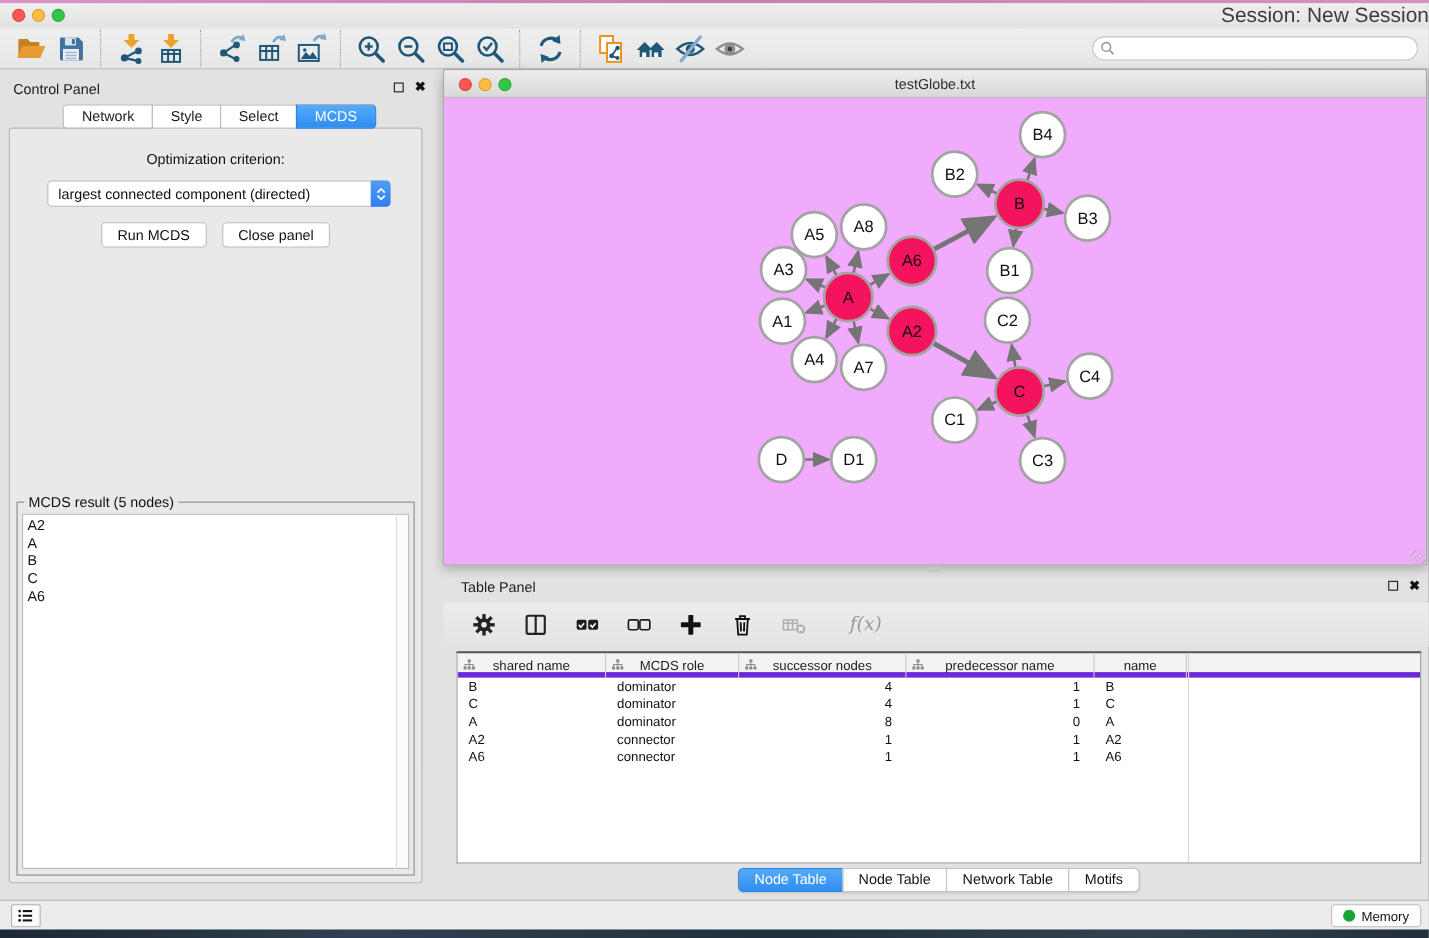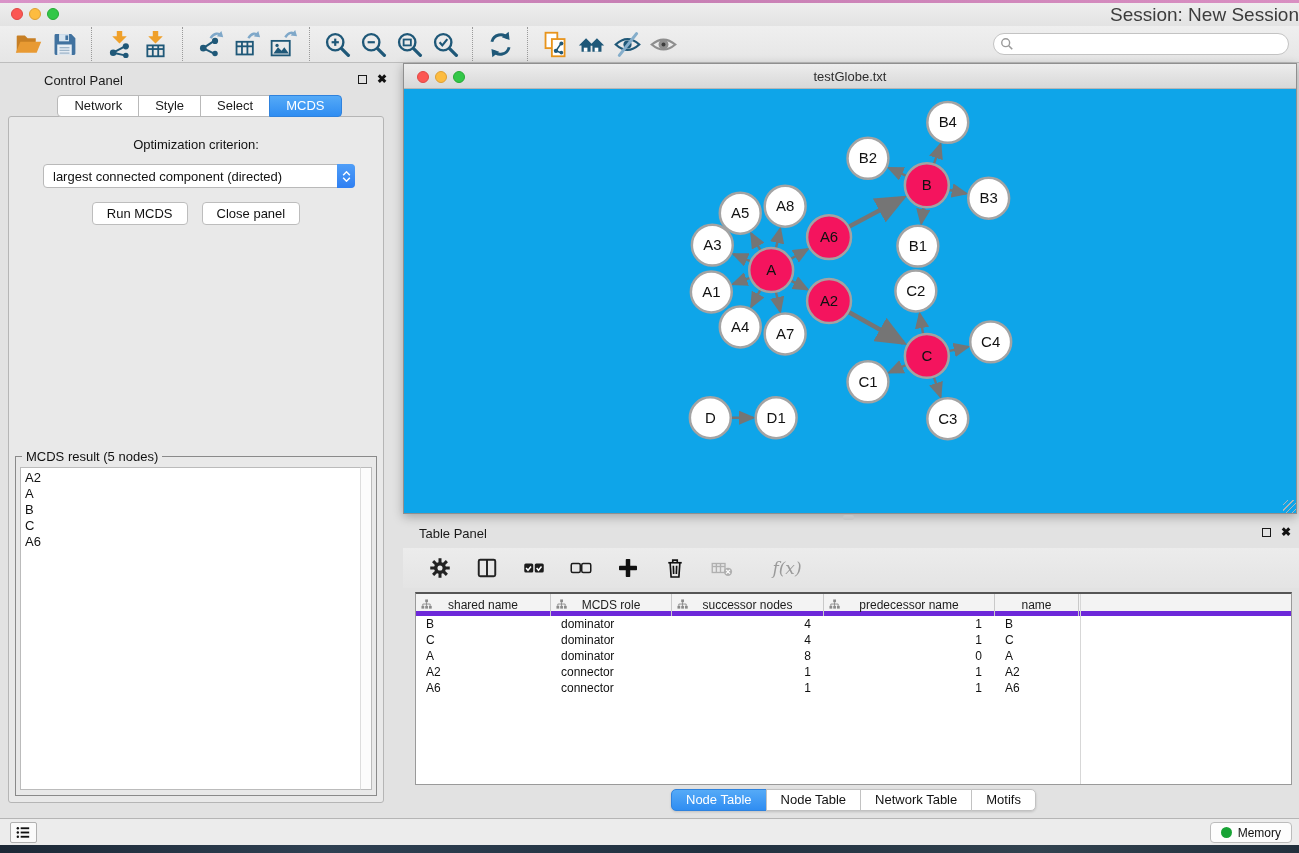--- a/index.html
+++ b/index.html
@@ -24,21 +24,21 @@
              display:flex; align-items:center; padding:0 10px; }
   .tbtn { width:36px; height:32px; display:flex; align-items:center; justify-content:center; cursor:default; }
   .tbtn svg { width:29px; height:29px; }
   .tsep { width:1px; height:34px; border-left:1px dotted #9a9a9a; margin:0 9px; }
   .search-wrap { margin-left:auto; position:relative; width:296px; height:22px; }
   .search-wrap svg { position:absolute; left:7px; top:4px; }
   .search-input { width:100%; height:22px; border:1px solid #c3c3c3; border-radius:12px;
                   background:#fff; padding:0 8px 0 24px; font-size:12px; outline:none;
                   font-family:"Liberation Sans",sans-serif; }
   
-  .control-panel { position:absolute; left:8px; top:69px; width:383px; height:744px;padding-left:32px; }
+  .control-panel { position:absolute; left:8px; top:69px; width:383px; height:744px; }
   .panel-head { position:relative; height:24px; }
   .panel-title { position:absolute; left:4px; top:4px; font-size:13px; color:#1a1a1a; }
   .panel-icons { position:absolute; right:4px; top:4px; display:flex; gap:10px; align-items:center; }
   .float-box { width:9px; height:9px; border:1.5px solid #1a1a1a; display:inline-block; }
   .close-x { font-size:12px; font-weight:bold; color:#111; line-height:12px; }
   .cp-tabs { position:absolute; left:0; top:26px; width:100%; display:flex; justify-content:center; z-index:2; }
   .cp-tab { height:22px; line-height:20px; padding:0 16px; background:#fff; border:1px solid #b9b9b9;
             margin-left:-1px; font-size:13px; color:#1a1a1a; }
   .cp-tab:first-child { border-radius:4px 0 0 4px; margin-left:0; }
   .cp-tab:last-child { border-radius:0 4px 4px 0; }
@@ -63,21 +63,21 @@
                  border:1px solid #bbb; border-right:none; padding:2px 0 0 4px; overflow:hidden; }
   .result-scroll { position:absolute; right:4px; top:10px; bottom:5px; width:12px; background:#fcfcfc;
                    border:1px solid #bbb; border-left:1px solid #ddd; }
   .result-item { font-size:13px; line-height:16px; color:#111; }
   
   .net-window { position:absolute; left:403px; top:63px; width:894px; height:451px;
                 border:1px solid #8f8f8f; background:#fff; box-shadow:0 3px 10px rgba(0,0,0,.28); }
   .net-titlebar { position:relative; height:25px; background:linear-gradient(#ededed,#d8d8d8);
                   border-bottom:1px solid #b6b6b6; }
   .net-title { text-align:center; line-height:25px; font-size:13px; color:#2e2e2e; }
-  .net-canvas { position:relative; width:892px; height:424px; background:#0ea5e9; }
+  .net-canvas { position:relative; width:892px; height:424px; background:#f0abfc; }
   .resize-grip { position:absolute; right:0; bottom:0; width:13px; height:13px;
                  background:repeating-linear-gradient(135deg, transparent 0 3px, #b4b4b4 3px 4px); }
   .hscroll-thumb { position:absolute; left:843px; top:515px; width:11px; height:5px;
                    background:#c6c6c6; border-radius:2px; }
   
   .table-panel { position:absolute; left:403px; top:522px; width:896px; height:296px; }
   .tp-toolbar { position:absolute; left:0; top:26px; width:100%; height:40px;
                 background:linear-gradient(#ececec,#e4e4e4);
                 display:flex; align-items:center; padding-left:22px; gap:17px; }
   .tp-btn { width:30px; height:30px; display:flex; align-items:center; justify-content:center; }

